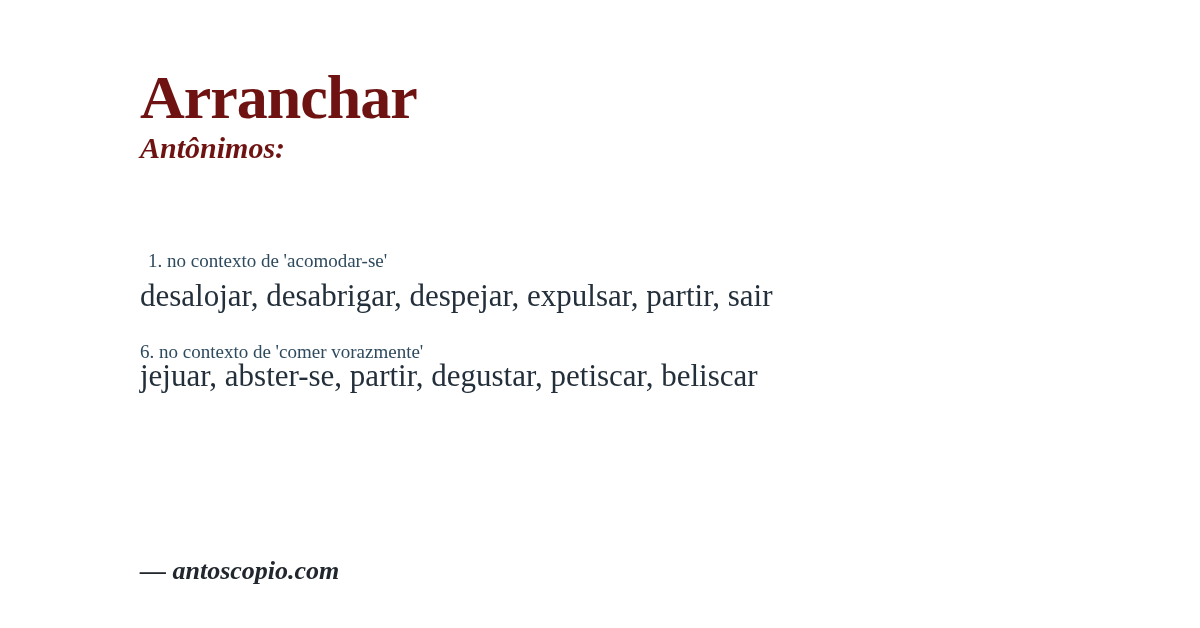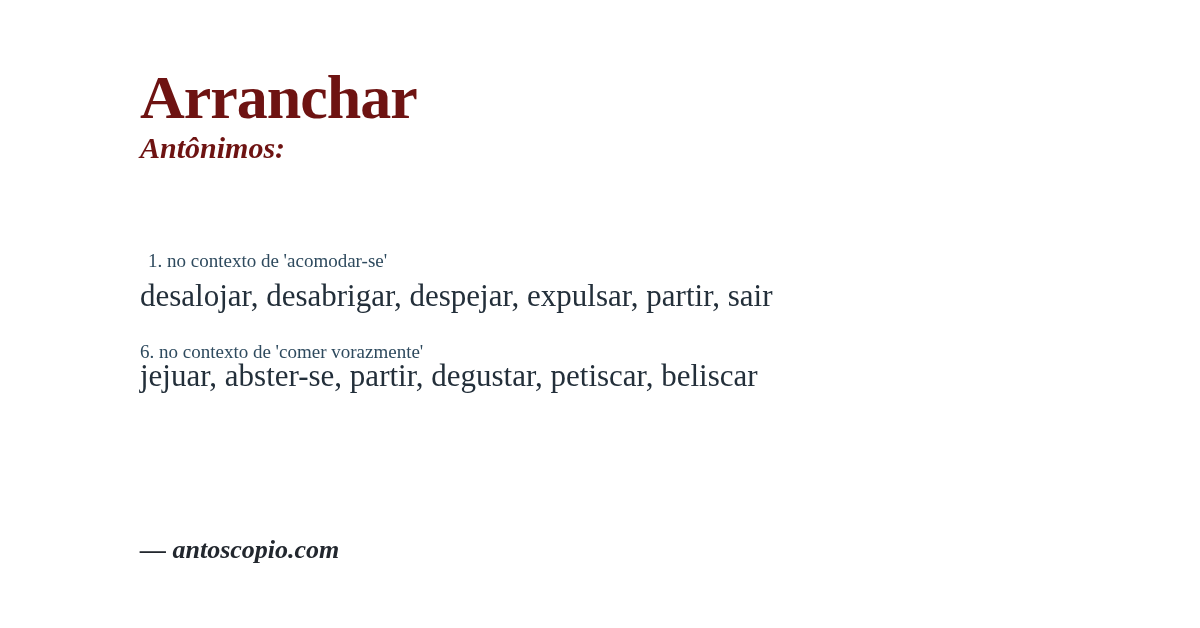--- a/index.html
+++ b/index.html
@@ -36,21 +36,21 @@
   }
   .antonyms-line {
     font-size: 31px;
     color: var(--antonyms, #232f3a);
   }
   .s1-label { top: 251px; margin-left: 8px; }
   .s1-antonyms { top: 273px; margin-top: 7px; }
   .s2-label { top: 342px; }
   .s2-antonyms { top: 360px; }
   .footer {
-    top: 537px;
+    top: 558px;
     font-size: 26px;
     font-style: italic;
     font-weight: 600;
     color: var(--footer, #22272e);
     text-align: right;
   }
 </style>
 </head>
 <body>
 

